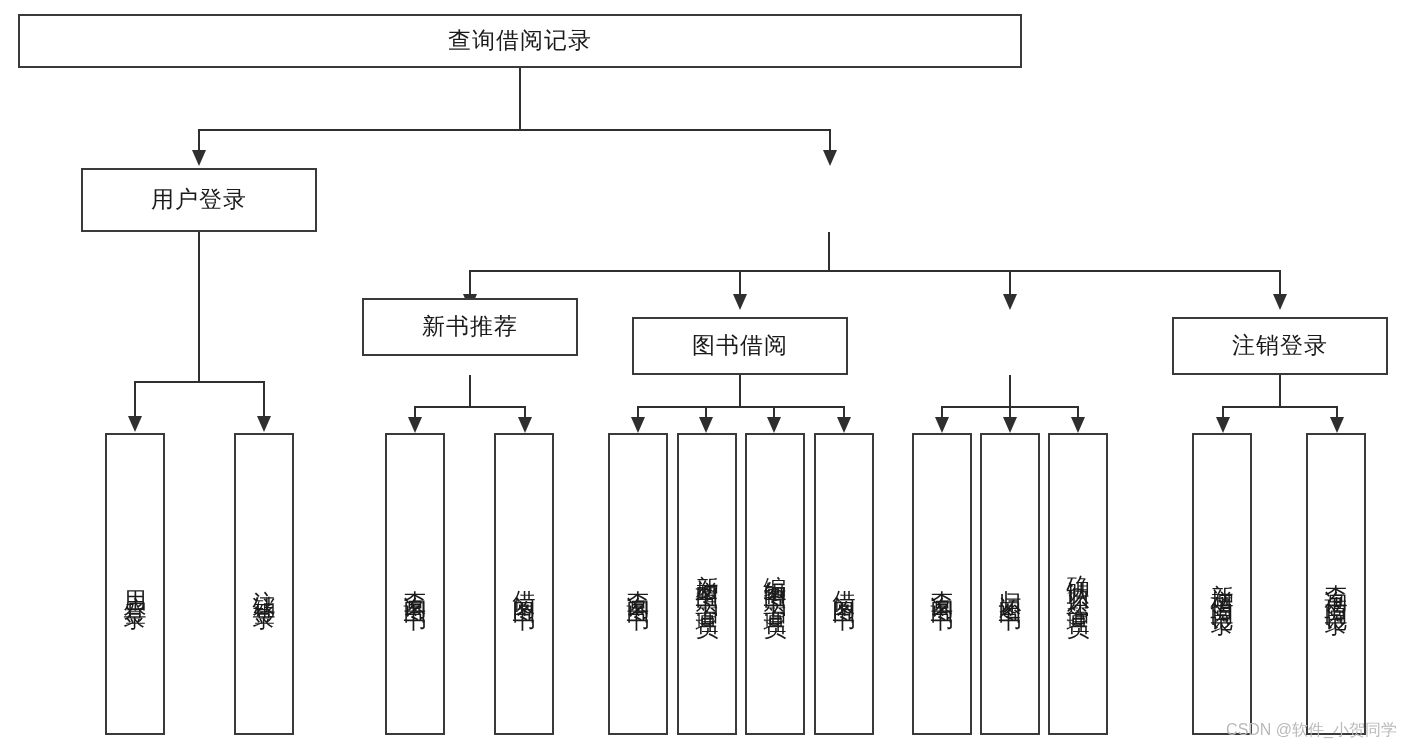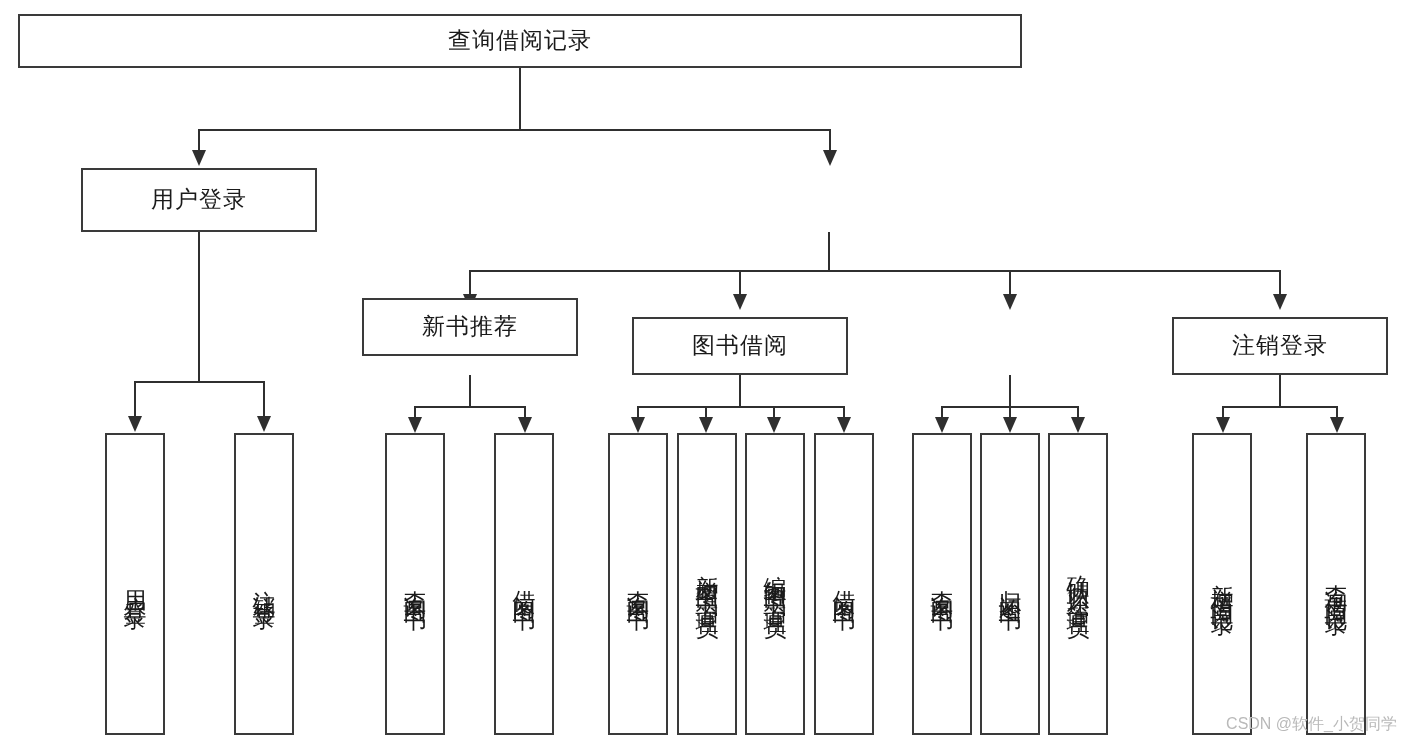--- a/index.html
+++ b/index.html
@@ -68,21 +68,21 @@
     position: absolute;
     width: 0;
     height: 0;
     border-left: 7px solid transparent;
     border-right: 7px solid transparent;
     border-top: 16px solid #2f2f2f;
   }
   .watermark {
     position: absolute;
     right: 8px;
-    bottom: 12px;
+    bottom: 6px;
     font-size: 16px;
     color: #b9b9b9;
     white-space: nowrap;
     font-family: "Liberation Sans", "DejaVu Sans", sans-serif;
   }
 </style>
 </head>
 <body>
 
 <div id="canvas">

